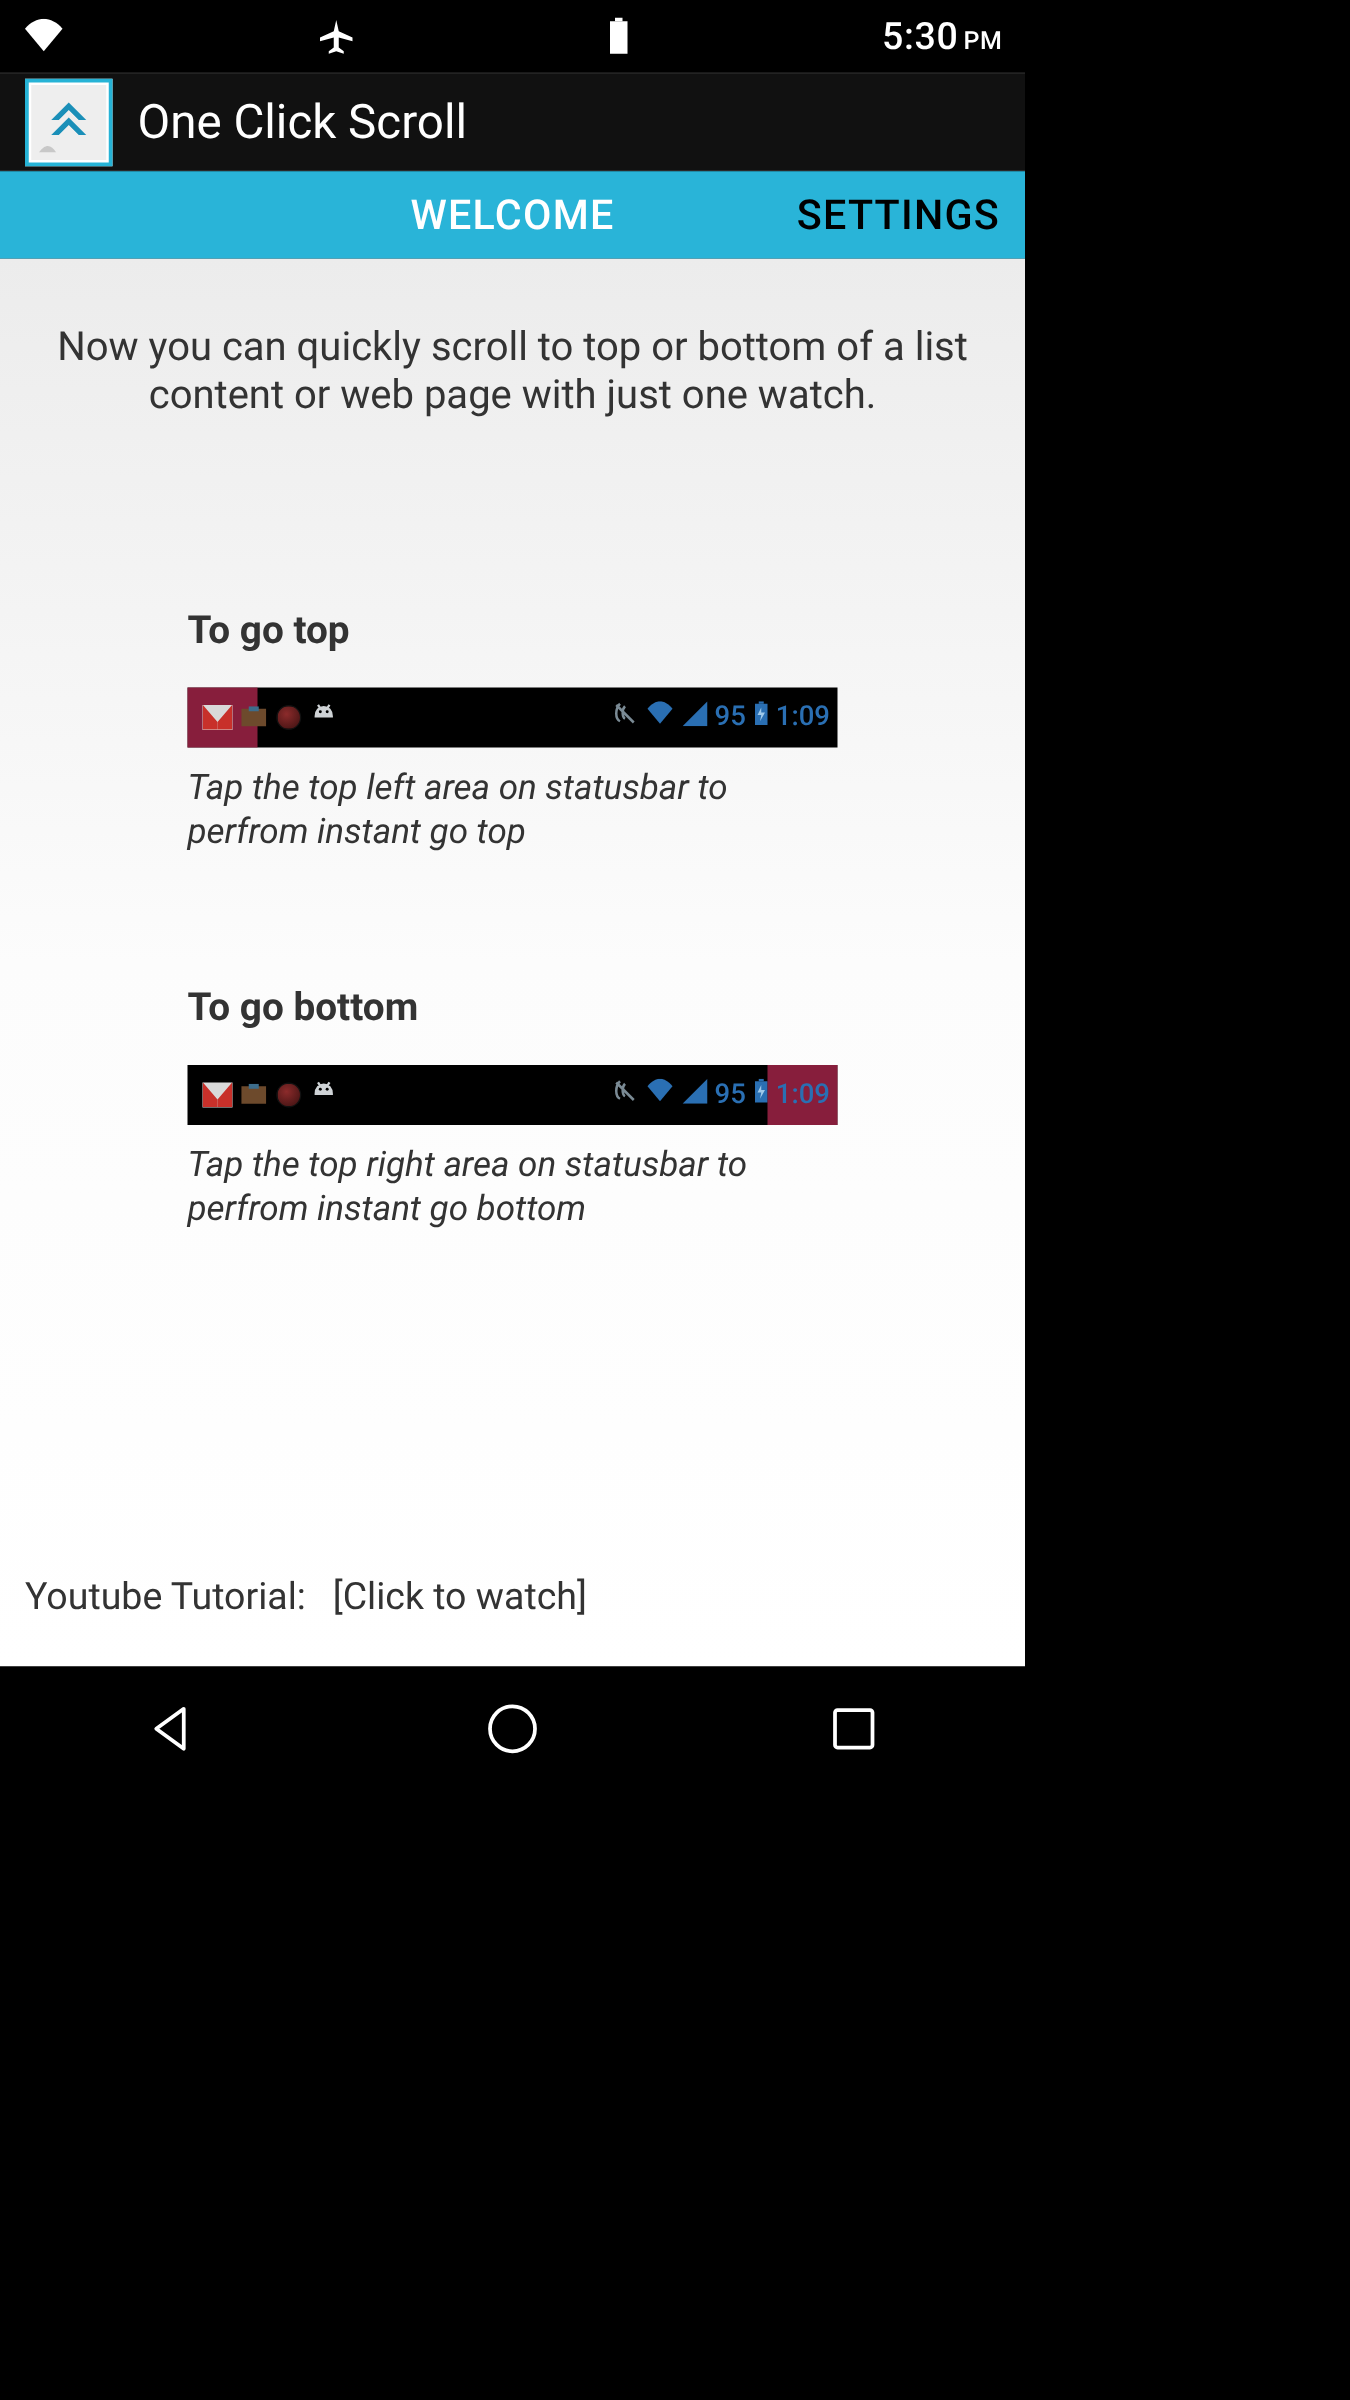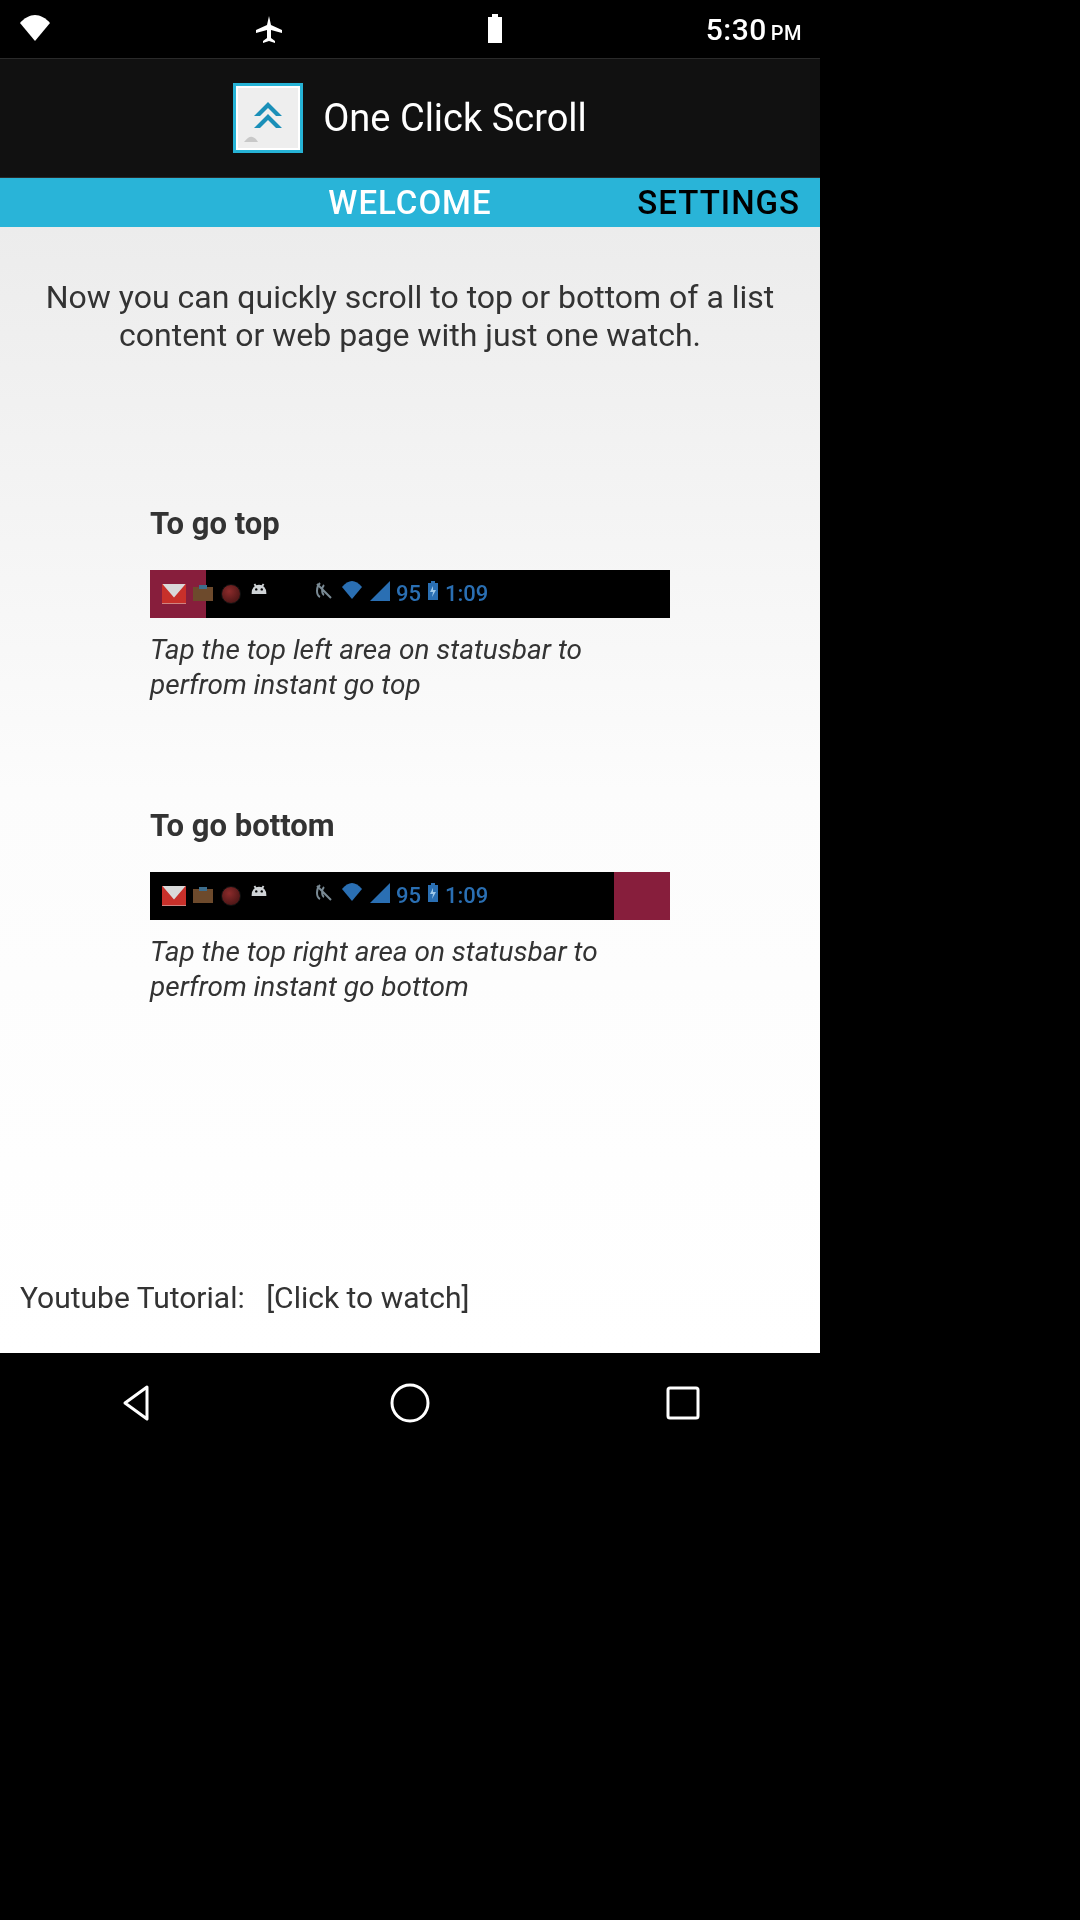--- a/index.html
+++ b/index.html
@@ -36,29 +36,28 @@
     .status-time .pm {
       font-size: 20px;
       margin-left: 4px;
       font-weight: 500;
     }
     .status-icon-svg {
       display: block;
     }
     
     .action-bar {
-      height: 120px;
+      height: 79px;
       background: #111;
       border-top: 1px solid #2a2a2a;
       border-bottom: 1px solid #2a2a2a;
       display: flex;
       align-items: center;
       padding: 0 20px;
       gap: 20px;
-      justify-content: center;
     }
     .app-icon-wrap {
       width: 70px;
       height: 70px;
       border: 3px solid #26b3d6;
       background: #fff;
       position: relative;
     }
     .app-icon-inner {
       position: absolute;
@@ -68,21 +67,21 @@
       align-items: center;
       justify-content: center;
     }
     .app-title {
       color: #fff;
       font-size: 38px;
       font-weight: 400;
     }
     
     .tab-strip {
-      height: 49px;
+      height: 70px;
       background: #29b4d8;
       display: flex;
       align-items: stretch;
       position: relative;
     }
     .tab {
       color: #000000;
       font-size: 33px;
       font-weight: 500;
       letter-spacing: 1px;
@@ -131,23 +130,22 @@
       font-size: 31px;
       font-weight: 700;
       color: #333;
       margin-bottom: 28px;
     }
     .mock-statusbar {
       height: 48px;
       background: #000;
       display: flex;
       align-items: center;
-      justify-content: flex-start;
-      position: relative;
-      gap: 44px;
+      justify-content: space-between;
+      position: relative;
     }
     .mock-left {
       display: flex;
       align-items: center;
       gap: 6px;
       padding-left: 4px;
       height: 100%;
     }
     .mock-right {
       display: flex;

